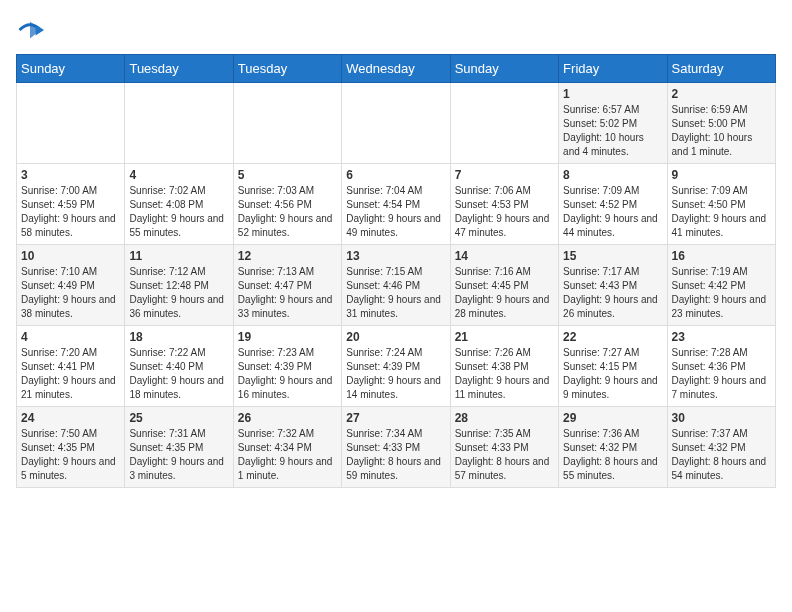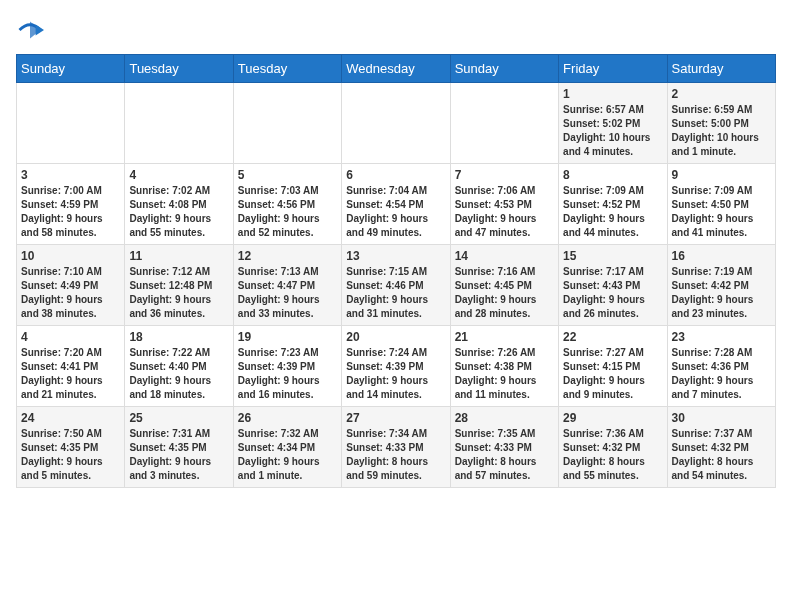--- a/index.html
+++ b/index.html
@@ -78,21 +78,20 @@
     }
     .day-number {
       font-weight: bold;
       font-size: 12px;
       display: block;
       margin-bottom: 2px;
     }
     .cell-content {
       font-size: 10px;
       line-height: 1.4;
-      font-weight: bold;
     }
     .empty-cell {
       background: #fff !important;
     }
   </style>
 </head>
 <body>
 
 <div class="header-area">
   <div class="logo">

